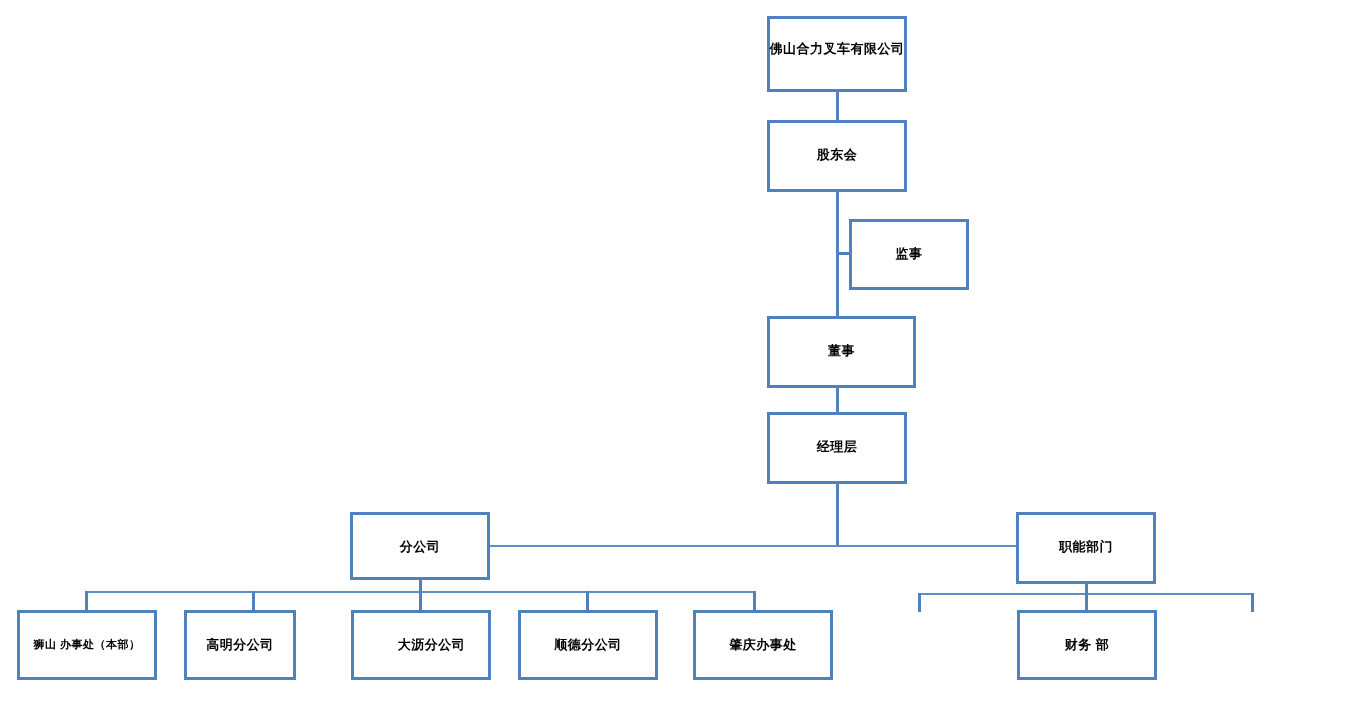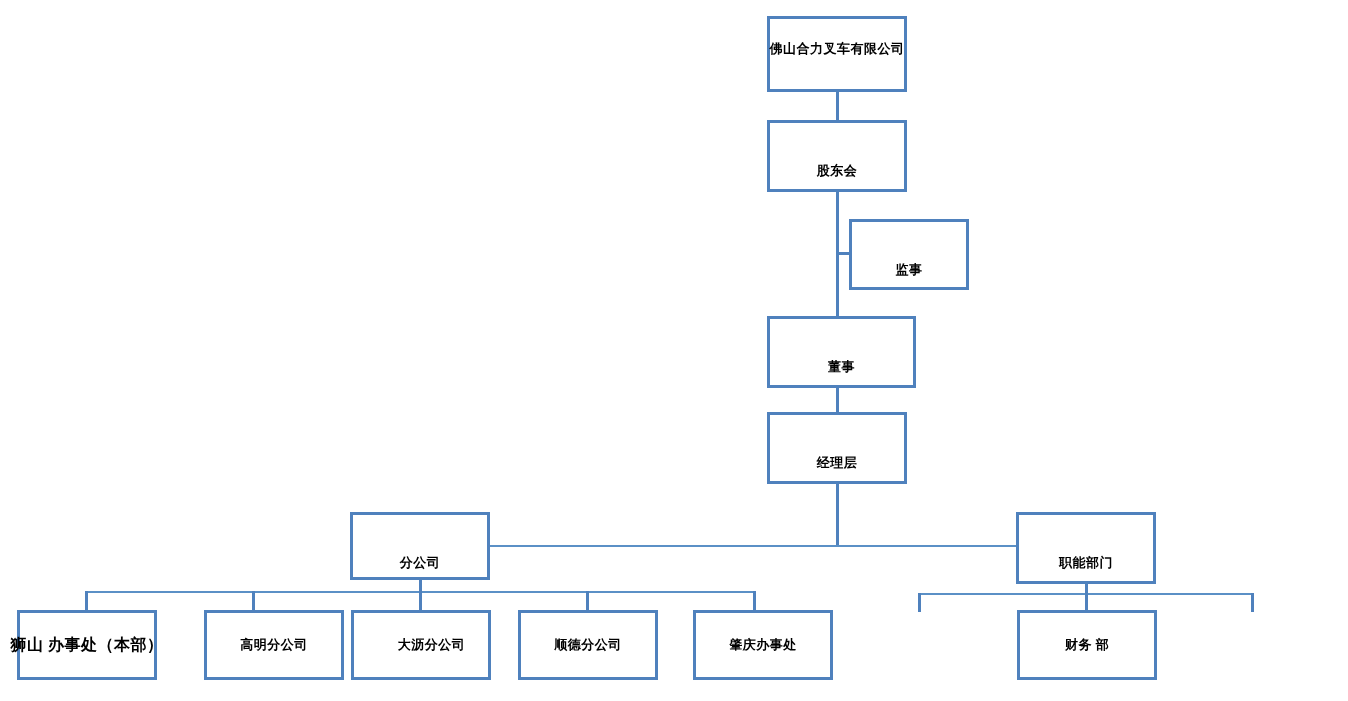--- a/index.html
+++ b/index.html
@@ -28,34 +28,33 @@
     justify-content: center;
     z-index: 3;
   }
   .node .label {
     font-weight: bold;
     color: #000000;
     text-align: center;
     line-height: 1.2;
     white-space: nowrap;
     letter-spacing: 0.5px;
-    font-family: Liberation Serif, serif;
   }
   
   .node.align-upper {
     align-items: flex-start;
   }
   .node.align-upper .label {
     margin-top: 22px;
   }
   .node.align-mid-high {
     align-items: flex-start;
   }
   .node.align-mid-high .label {
-    margin-top: 40px;
+    margin-top: 24px;
   }
   .node.leaf .label {
     margin-top: 0;
   }
   .connector {
     position: absolute;
     background: #5b90c6;
     z-index: 1;
   }
   .connector.h {
@@ -131,24 +130,24 @@
 
   <div class="node align-mid-high" style="left:350px; top:512px; width:140px; height:68px;">
     <span class="label" style="font-size:13px;">分公司</span>
   </div>
 
   <div class="node align-mid-high" style="left:1016px; top:512px; width:140px; height:72px;">
     <span class="label" style="font-size:13px;">职能部门</span>
   </div>
 
   <div class="node leaf" style="left:17px; top:610px; width:140px; height:70px;">
-    <span class="label" style="font-size:16px;">狮山 办事处（本部）</span>
+    <span class="label" style="font-size:11px;">狮山 办事处（本部）</span>
   </div>
 
-  <div class="node leaf" style="left:184px; top:610px; width:140px; height:70px;margin-left:20px;">
+  <div class="node leaf" style="left:184px; top:610px; width:112px; height:70px;">
     <span class="label" style="font-size:13px;">高明分公司</span>
   </div>
 
   <div class="node leaf" style="left:351px; top:610px; width:140px; height:70px;padding-left:21px;">
     <span class="label" style="font-size:13px;">大沥分公司</span>
   </div>
 
   <div class="node leaf" style="left:518px; top:610px; width:140px; height:70px;">
     <span class="label" style="font-size:13px;">顺德分公司</span>
   </div>

